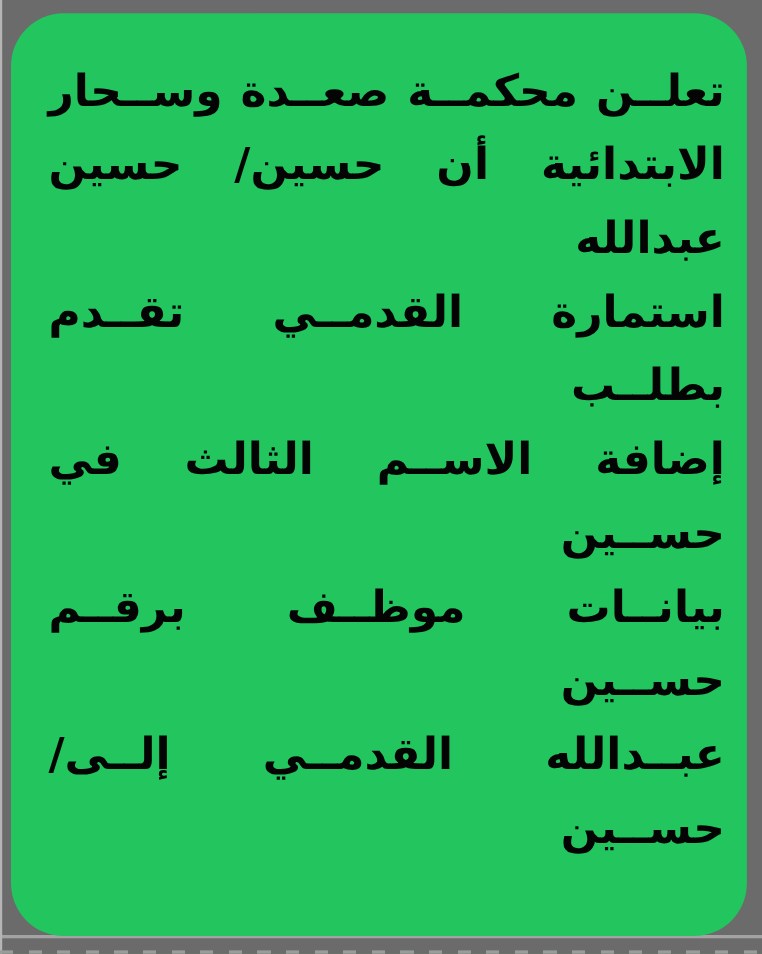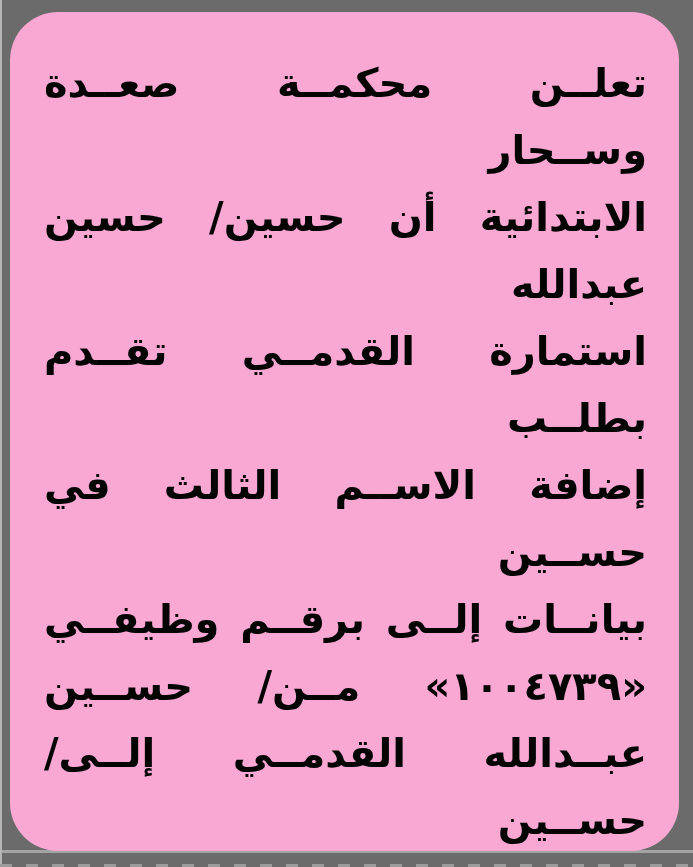--- a/index.html
+++ b/index.html
@@ -34,23 +34,23 @@
     left: 0; bottom: 0;
     width: 693px; height: 3px;
     background: repeating-linear-gradient(90deg, #9b9b9b 0 12px, #6b6b6b 12px 26px);
     z-index: 3;
   }
   .card {
     position: absolute;
     left: 10px; top: 12px;
     width: 669px; height: 839px;
     box-sizing: border-box;
-    background: #f9a8d4;
+    background: #22c55e;
     border-radius: 48px;
-    padding: 38px 32px 0 34px;
+    padding: 38px 20px 0 34px;
     z-index: 2;
   }
   .notice-line {
     direction: rtl;
     unicode-bidi: embed;
     color: #040404;
     font-weight: bold;
     font-size: 40px;
     line-height: 67px;
     text-align: justify;
@@ -63,17 +63,16 @@
 
 <div class="edge-left"></div>
 <div class="seam-bottom"></div>
 <div class="edge-bottom"></div>
 
 <div class="card" dir="rtl">
   <div class="notice-line">تعلــن محكمــة صعــدة وســحار</div>
   <div class="notice-line">الابتدائية أن حسين/ حسين عبدالله</div>
   <div class="notice-line">استمارة القدمــي تقــدم بطلــب</div>
   <div class="notice-line">إضافة الاســم الثالث في حســين</div>
-  <div class="notice-line">بيانــات إلــى برقــم وظيفــي</div>
-  <div class="notice-line">«١٠٠٤٧٣٩» مــن/ حســين</div>
+  <div class="notice-line">بيانــات موظــف برقــم حســين</div>
   <div class="notice-line">عبــدالله القدمــي إلــى/ حســين</div>
 
 </div>
 
 </body></html>

